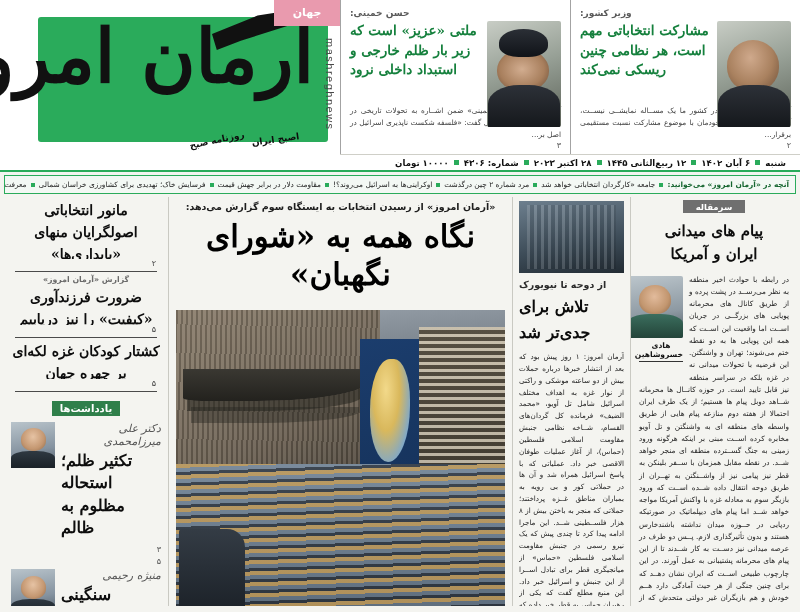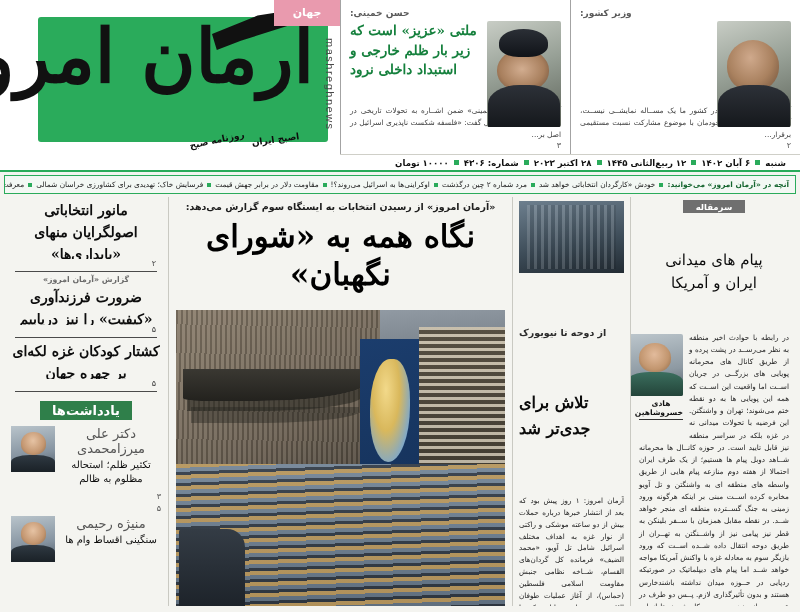--- a/index.html
+++ b/index.html
@@ -247,37 +247,36 @@
   }
 
   
   .col-editorial {
     flex: 0 0 166px;
     padding: 3px 7px 0 8px;
     border-left: 1px solid #c9c9c2;
     display: flex;
     flex-direction: column;
     overflow: hidden;
-    gap: 29px;
   }
   .sec-tag {
     background: #6f6f6f;
     color: #ffffff;
     font-size: 8.5px;
     font-weight: 700;
     text-align: center;
     padding: 1.5px 0;
     width: 62px;
     margin: 0 auto 7px auto;
     letter-spacing: 0.5px;
   }
   .ed-title {
     font-family: "DejaVu Serif", "Liberation Serif", serif;
     font-size: 15px;
-    font-weight: 400;
+    font-weight: 700;
     line-height: 1.55;
     text-align: center;
     color: #0d0d0d;
     margin-bottom: 7px;
   }
   .ed-author-wrap {
     float: left;
     width: 44px;
     margin: 2px 6px 12px 0;
     text-align: center;
@@ -320,21 +319,20 @@
   }
 
   
   .col-gaza {
     flex: 0 0 118px;
     padding: 4px 6px 0 6px;
     border-left: 1px solid #c9c9c2;
     display: flex;
     flex-direction: column;
     overflow: hidden;
-    gap: 48px;
   }
   .gz-photo {
     width: 100%;
     height: 72px;
     margin-bottom: 6px;
     position: relative;
     overflow: hidden;
     background: linear-gradient(170deg, #6d7f8e 0%, #3d4c58 60%, #222b33 100%);
   }
   .gz-photo .glass {
@@ -491,25 +489,25 @@
     top: -6px;
     transform: translateX(-50%);
     background: #f4f4f0;
     padding: 0 5px;
     font-size: 8px;
     color: #444;
   }
   .notes-tag {
     background: #2f7f4a;
     color: #ffffff;
-    font-size: 13px;
+    font-size: 10px;
     font-weight: 700;
     text-align: center;
     padding: 2px 0;
-    width: 92px;
+    width: 68px;
     margin: 4px auto 6px auto;
     letter-spacing: 0.5px;
   }
   .note-row {
     display: flex;
     flex-direction: row;
     gap: 6px;
     margin-bottom: 6px;
     align-items: flex-start;
   }
@@ -543,32 +541,33 @@
   .note-photo.hijab .scarf {
     position: absolute;
     left: 10%; top: 8%;
     width: 80%; height: 58%;
     border-radius: 50% 50% 30% 30%;
     background: linear-gradient(180deg, #4cb5a0 0%, #2f7f70 100%);
     z-index: -1;
   }
   .note-txt { flex: 1; min-width: 0; }
   .note-author {
-    font-size: 13px;
+    font-size: 11px;
     color: #555;
-    text-align: center;
+    text-align: right;
     margin-bottom: 2px;
+    font-style: italic;
   }
   .note-title {
     font-family: "DejaVu Serif", "Liberation Serif", serif;
-    font-size: 10px;
-    font-weight: 400;
+    font-size: 16px;
+    font-weight: 700;
     line-height: 1.4;
     color: #0d0d0d;
-    text-align: center;
+    text-align: left;
   }
   .note-pageno {
     font-size: 8px;
     color: #555;
     text-align: right;
     margin: 0 0 3px 0;
   }
 </style>
 </head>
 <body>
@@ -596,20 +595,21 @@
         <div class="mh-headline">ملتی «عزیز» است که زیر بار ظلم خارجی و استبداد داخلی نرود</div>
       </div>
       <div class="mh-lead">آرمان امروز: حســن خمینی» ضمن اشــاره به تحولات تاریخی در روابط اعراب و اســرائیل گفت: «فلسفه شکست ناپذیری اسرائیل در اصل بر...</div>
       <div class="mh-page-no">۳</div>
     </div>
 
     <div class="mh-article">
       <div class="mh-kicker">وزیر کشور:</div>
       <div class="mh-body-row">
         <div class="mh-photo"></div>
+        <div class="mh-headline">مشارکت انتخاباتی مهم است، هر نظامی چنین ریسکی نمی‌کند</div>
       </div>
       <div class="mh-lead">آرمان امروز: انتخابات در کشور ما یک مســاله نمایشــی نیســت، آن‌قدر مهم اســت که خودمان با موضوع مشارکت نسبت مستقیمی برقرار...</div>
       <div class="mh-page-no">۲</div>
     </div>
 
   </div>
 
   <div class="date-bar">
     <span>شنبه</span>
     <span class="date-sep"></span>
@@ -620,21 +620,21 @@
     <span>۲۸ اکتبر ۲۰۲۳</span>
     <span class="date-sep"></span>
     <span>شماره: ۴۳۰۶</span>
     <span class="date-sep"></span>
     <span>۱۰۰۰۰ تومان</span>
   </div>
 
   <div class="ticker">
     <span class="ticker-label">آنچه در «آرمان امروز» می‌خوانید:</span>
     <span class="ticker-sq"></span>
-    <span class="ticker-item">خودش «کارگردان انتخاباتی خواهد شد</span>
+    <span class="ticker-item">جامعه «کارگردان انتخاباتی خواهد شد</span>
     <span class="ticker-sq"></span>
     <span class="ticker-item">مرد شماره ۲ چین درگذشت</span>
     <span class="ticker-sq"></span>
     <span class="ticker-item">اوکراینی‌ها به اسرائیل می‌روند؟!</span>
     <span class="ticker-sq"></span>
     <span class="ticker-item">مقاومت دلار در برابر جهش قیمت</span>
     <span class="ticker-sq"></span>
     <span class="ticker-item">فرسایش خاک؛ تهدیدی برای کشاورزی خراسان شمالی</span>
     <span class="ticker-sq"></span>
     <span class="ticker-item">معرفت و هنر بی بلندمدت از قدش بود و...</span>

